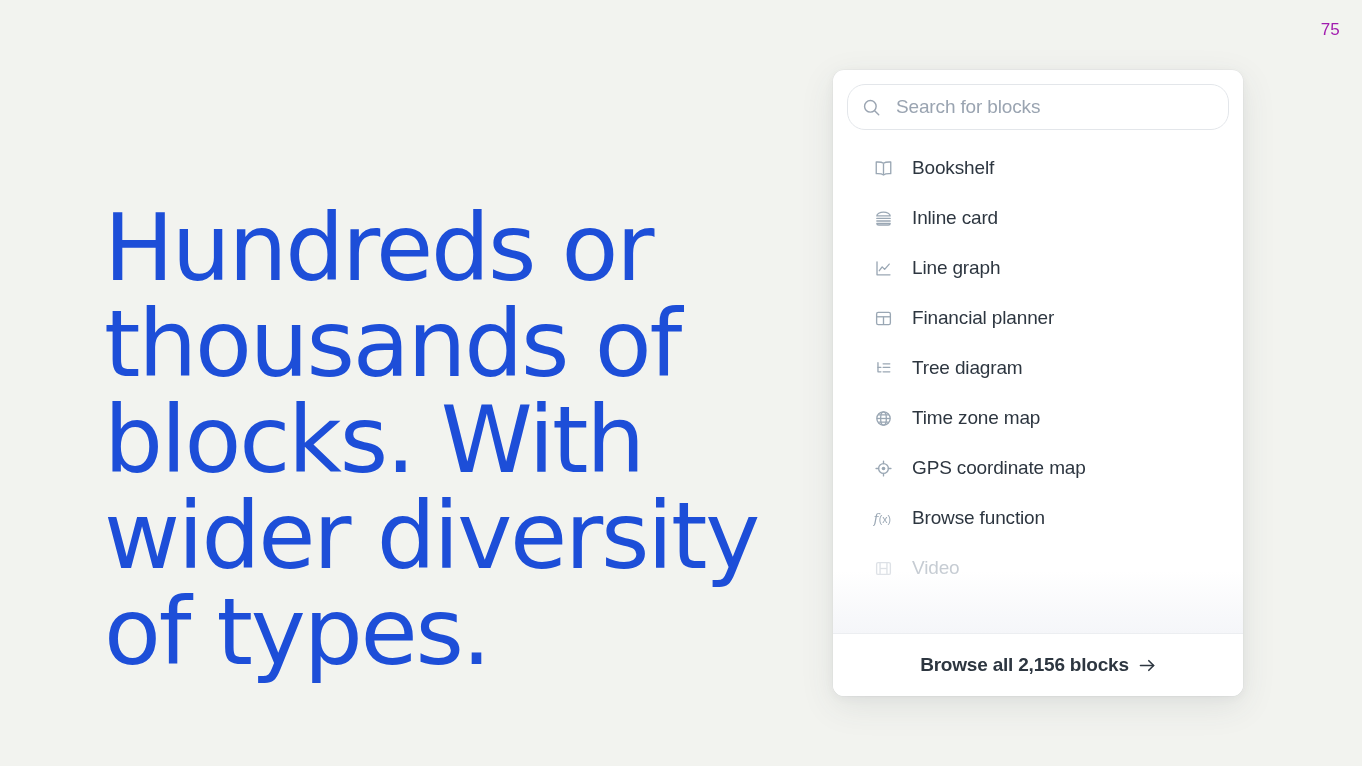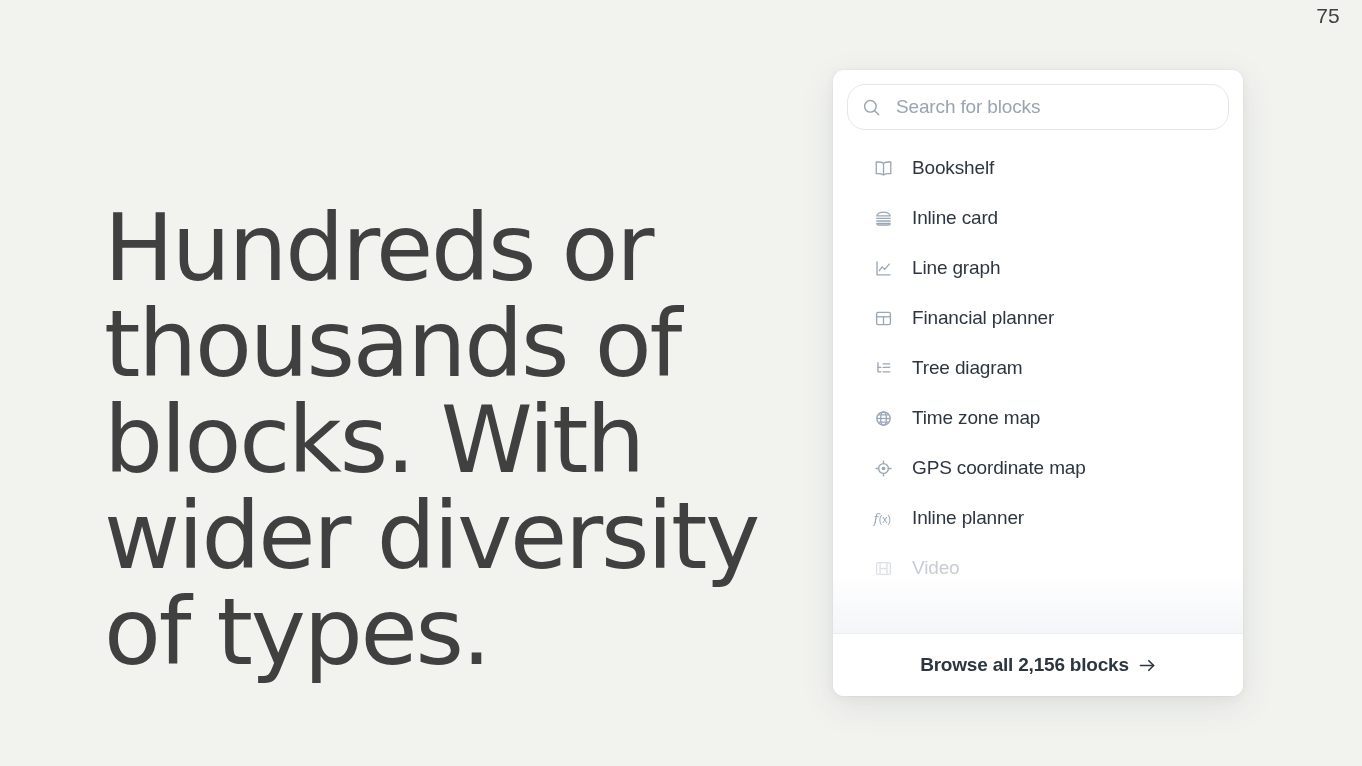--- a/index.html
+++ b/index.html
@@ -12,38 +12,38 @@
     background: #f2f3ef;
     font-family: "Liberation Sans", sans-serif;
     overflow: hidden;
     position: relative;
     -webkit-font-smoothing: antialiased;
   }
 
   
   .page-number {
     position: absolute;
-    top: 4px;
+    top: 20px;
     right: 22px;
-    font-size: 21px;
-    color: #404040;
+    font-size: 17px;
+    color: #a21caf;
     letter-spacing: 0.2px;
     font-weight: 400;
   }
 
   
   .headline {
     position: absolute;
     left: 104px;
     top: 138px;
     width: 660px;
     font-size: 93px;
     line-height: 96px;
     letter-spacing: -2.2px;
-    color: #404040;
+    color: #1d4ed8;
     font-weight: 400;
     font-family: "DejaVu Sans", sans-serif;
     -webkit-font-smoothing: antialiased;
   }
 
   
   .picker-card {
     position: absolute;
     left: 833px;
     top: 70px;
@@ -261,21 +261,21 @@
       <span class="bi-label">GPS coordinate map</span>
     </div>
 
     <div class="block-item">
       <span class="bi-icon">
         <svg width="25" height="21" viewBox="0 0 26 22" fill="none">
           <text x="0.5" y="16" font-family="DejaVu Serif, serif" font-size="14" font-style="italic" fill="currentColor">f</text>
           <text x="6" y="16" font-family="Liberation Sans, sans-serif" font-size="11" fill="currentColor">(x)</text>
         </svg>
       </span>
-      <span class="bi-label">Inline planner</span>
+      <span class="bi-label">Browse function</span>
     </div>
 
 
     <div class="block-item dim">
       <span class="bi-icon">
         <svg width="21" height="21" viewBox="0 0 22 22" fill="none">
           <rect x="3.8" y="4.8" width="14.4" height="12.4" rx="1.6" stroke="currentColor" stroke-width="1.4"></rect>
           <line x1="7.4" y1="4.8" x2="7.4" y2="17.2" stroke="currentColor" stroke-width="1.4"></line>
           <line x1="14.6" y1="4.8" x2="14.6" y2="17.2" stroke="currentColor" stroke-width="1.4"></line>
           <line x1="7.4" y1="11" x2="14.6" y2="11" stroke="currentColor" stroke-width="1.4"></line>

